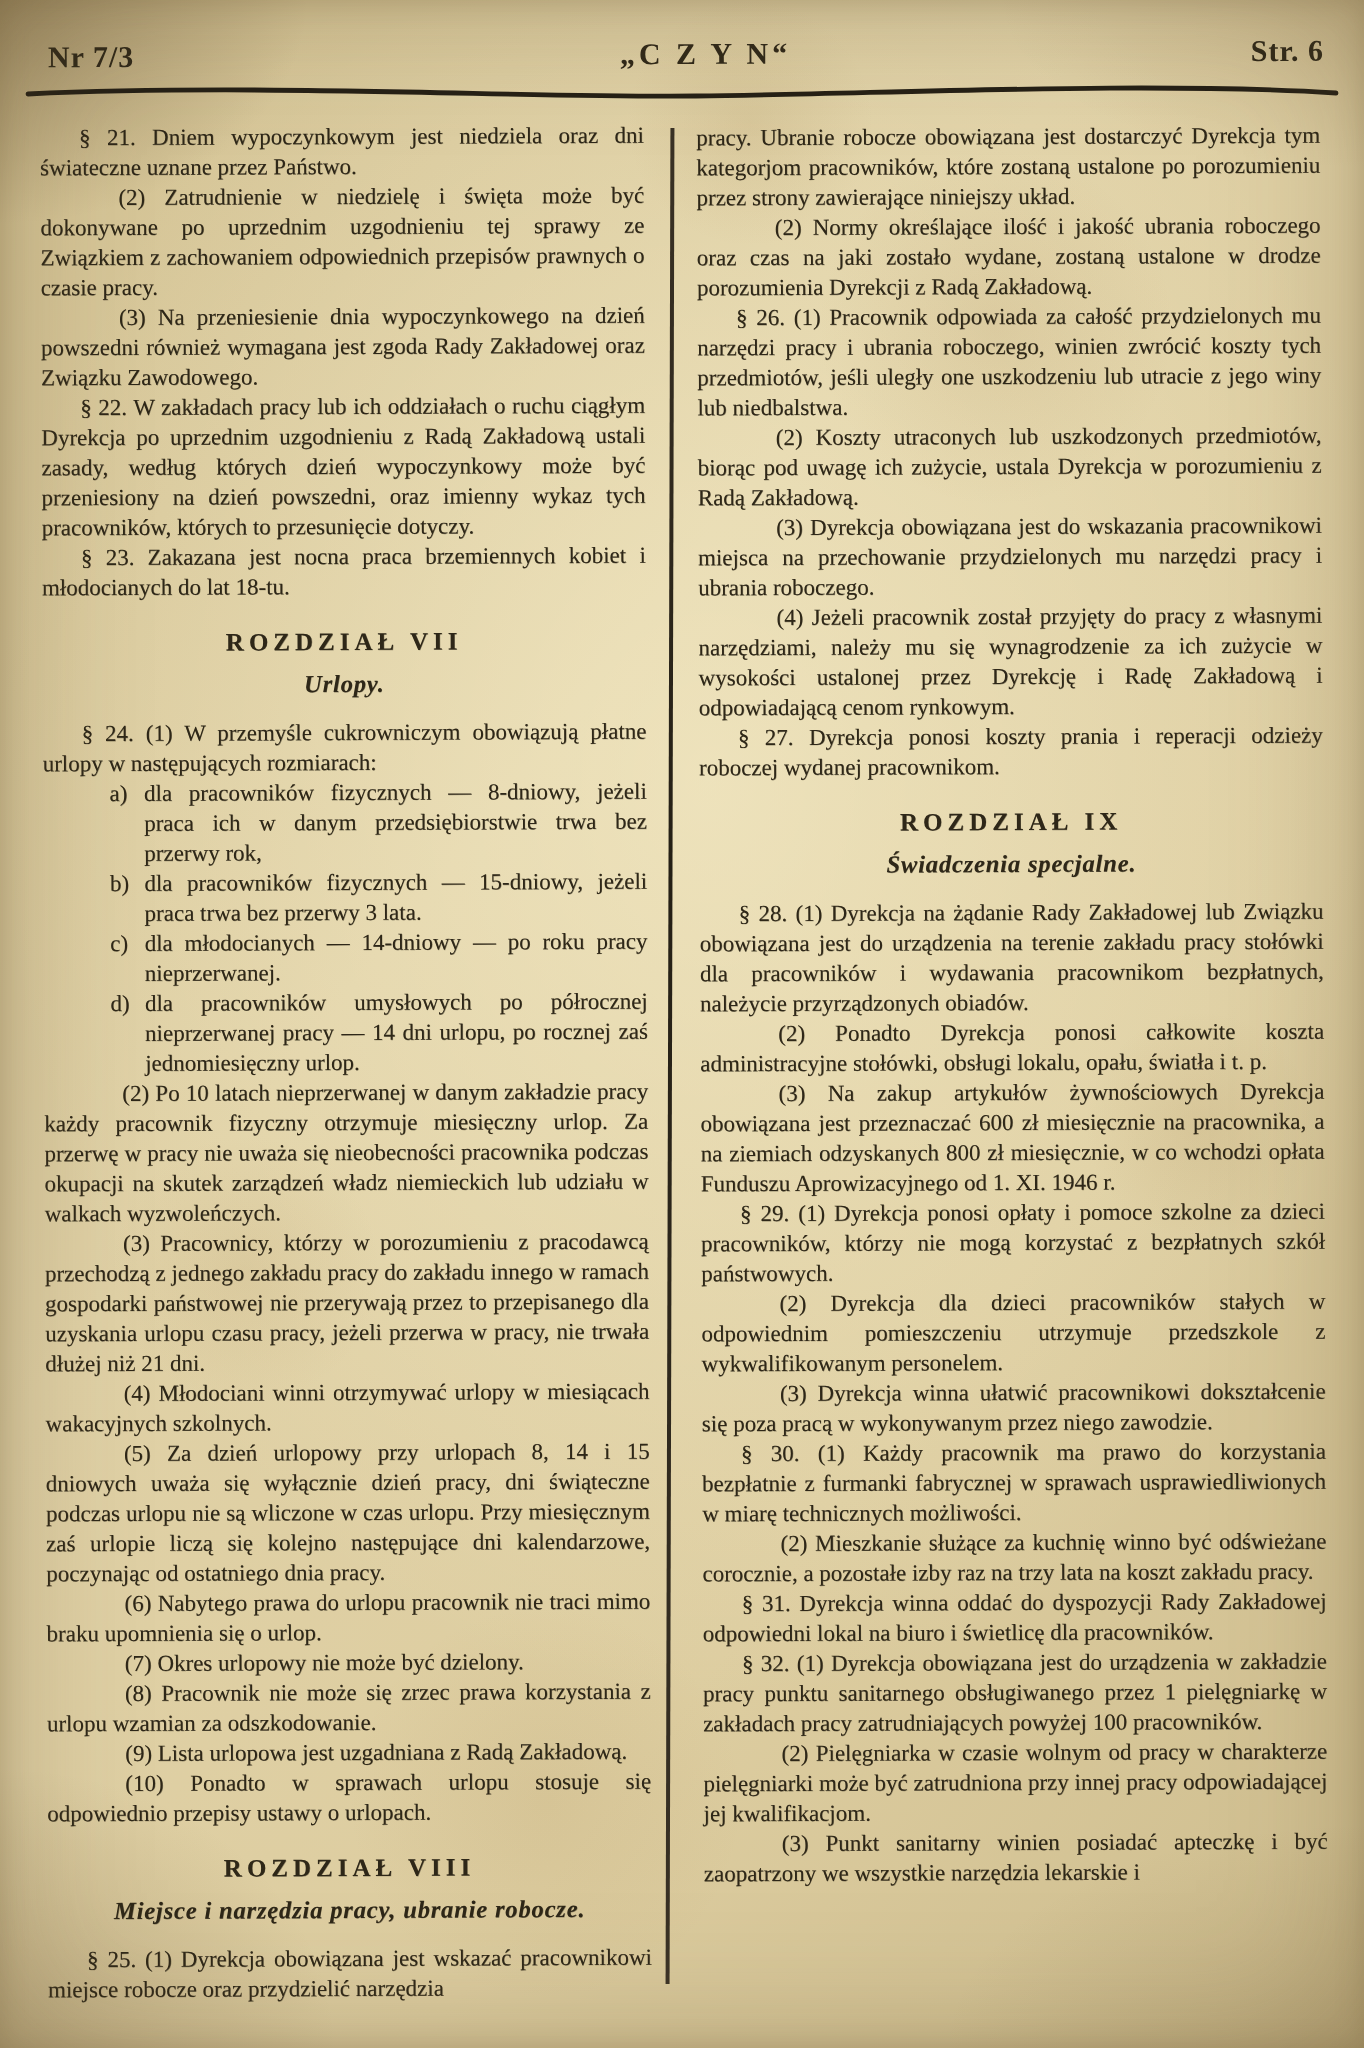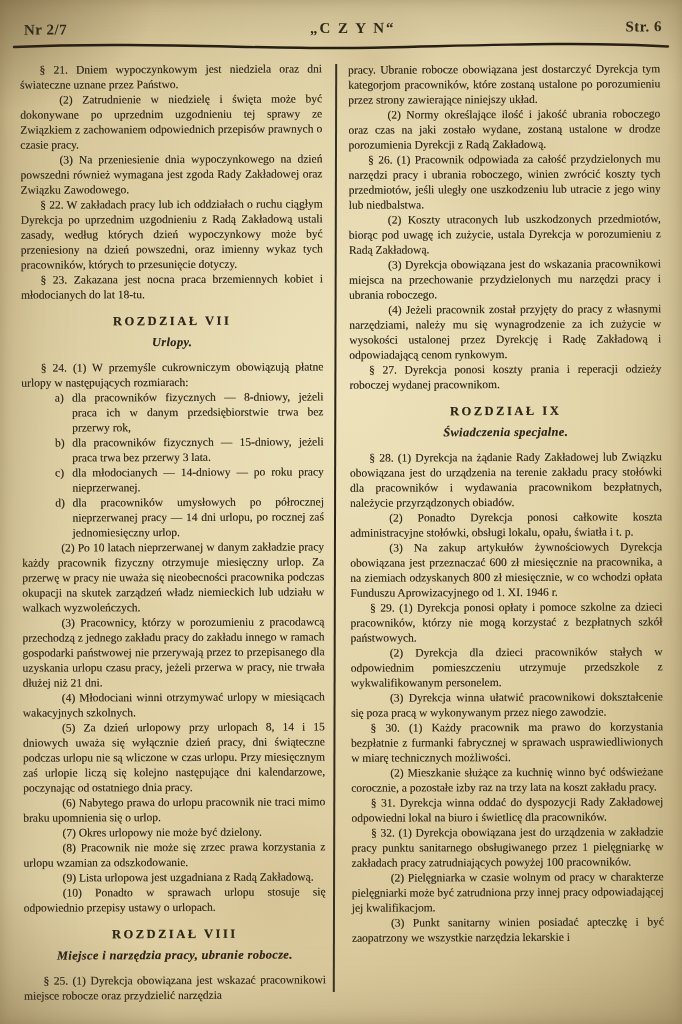--- a/index.html
+++ b/index.html
@@ -70,21 +70,21 @@
   .li-marker { flex: 0 0 1.5em; }
   .li-text { flex: 1; text-align: justify; }
 </style>
 </head>
 <body style="--ink: #2e2718;">
 
 <div class="page">
   <div class="stains"></div>
 
   <header>
-    <span>Nr 2/7</span>
+    <span>Nr 7/3</span>
     <span class="title">„C Z Y N“</span>
     <span>Str. 6</span>
   </header>
 
   <svg class="rule" width="658" height="14" viewBox="0 0 658 14">
     <path d="M2,9 C120,3.5 250,11 336,10 C430,9 560,2.5 656,8.5" fill="none" stroke="#241f15" stroke-width="2.4" stroke-linecap="round"></path>
   </svg>
 
   <div class="divider"></div>
 

